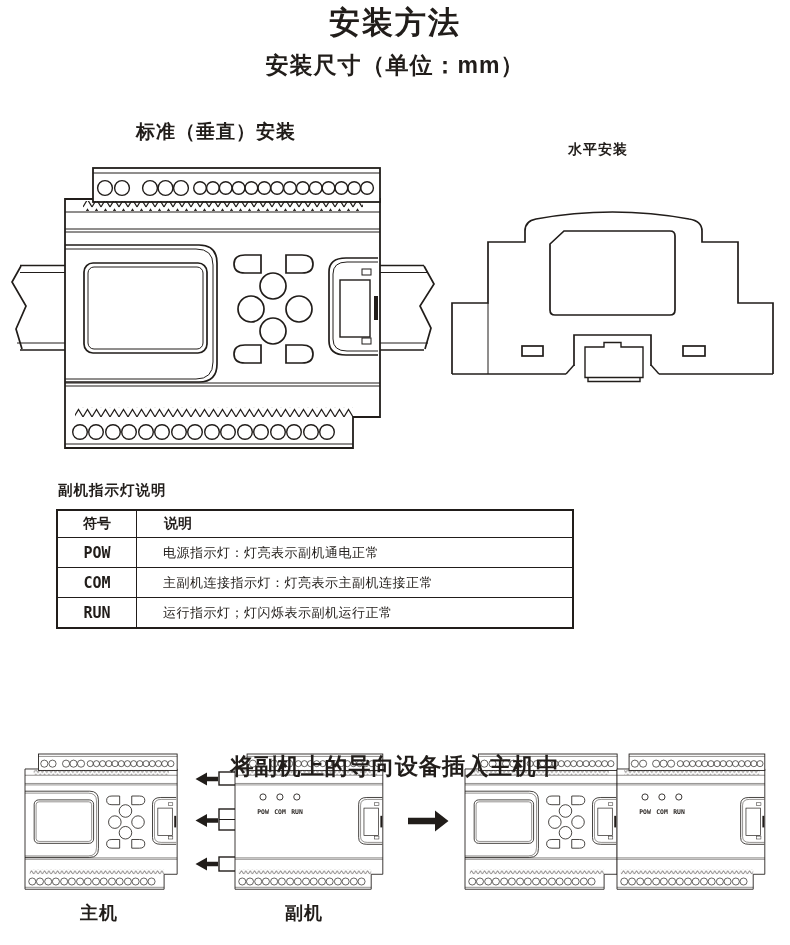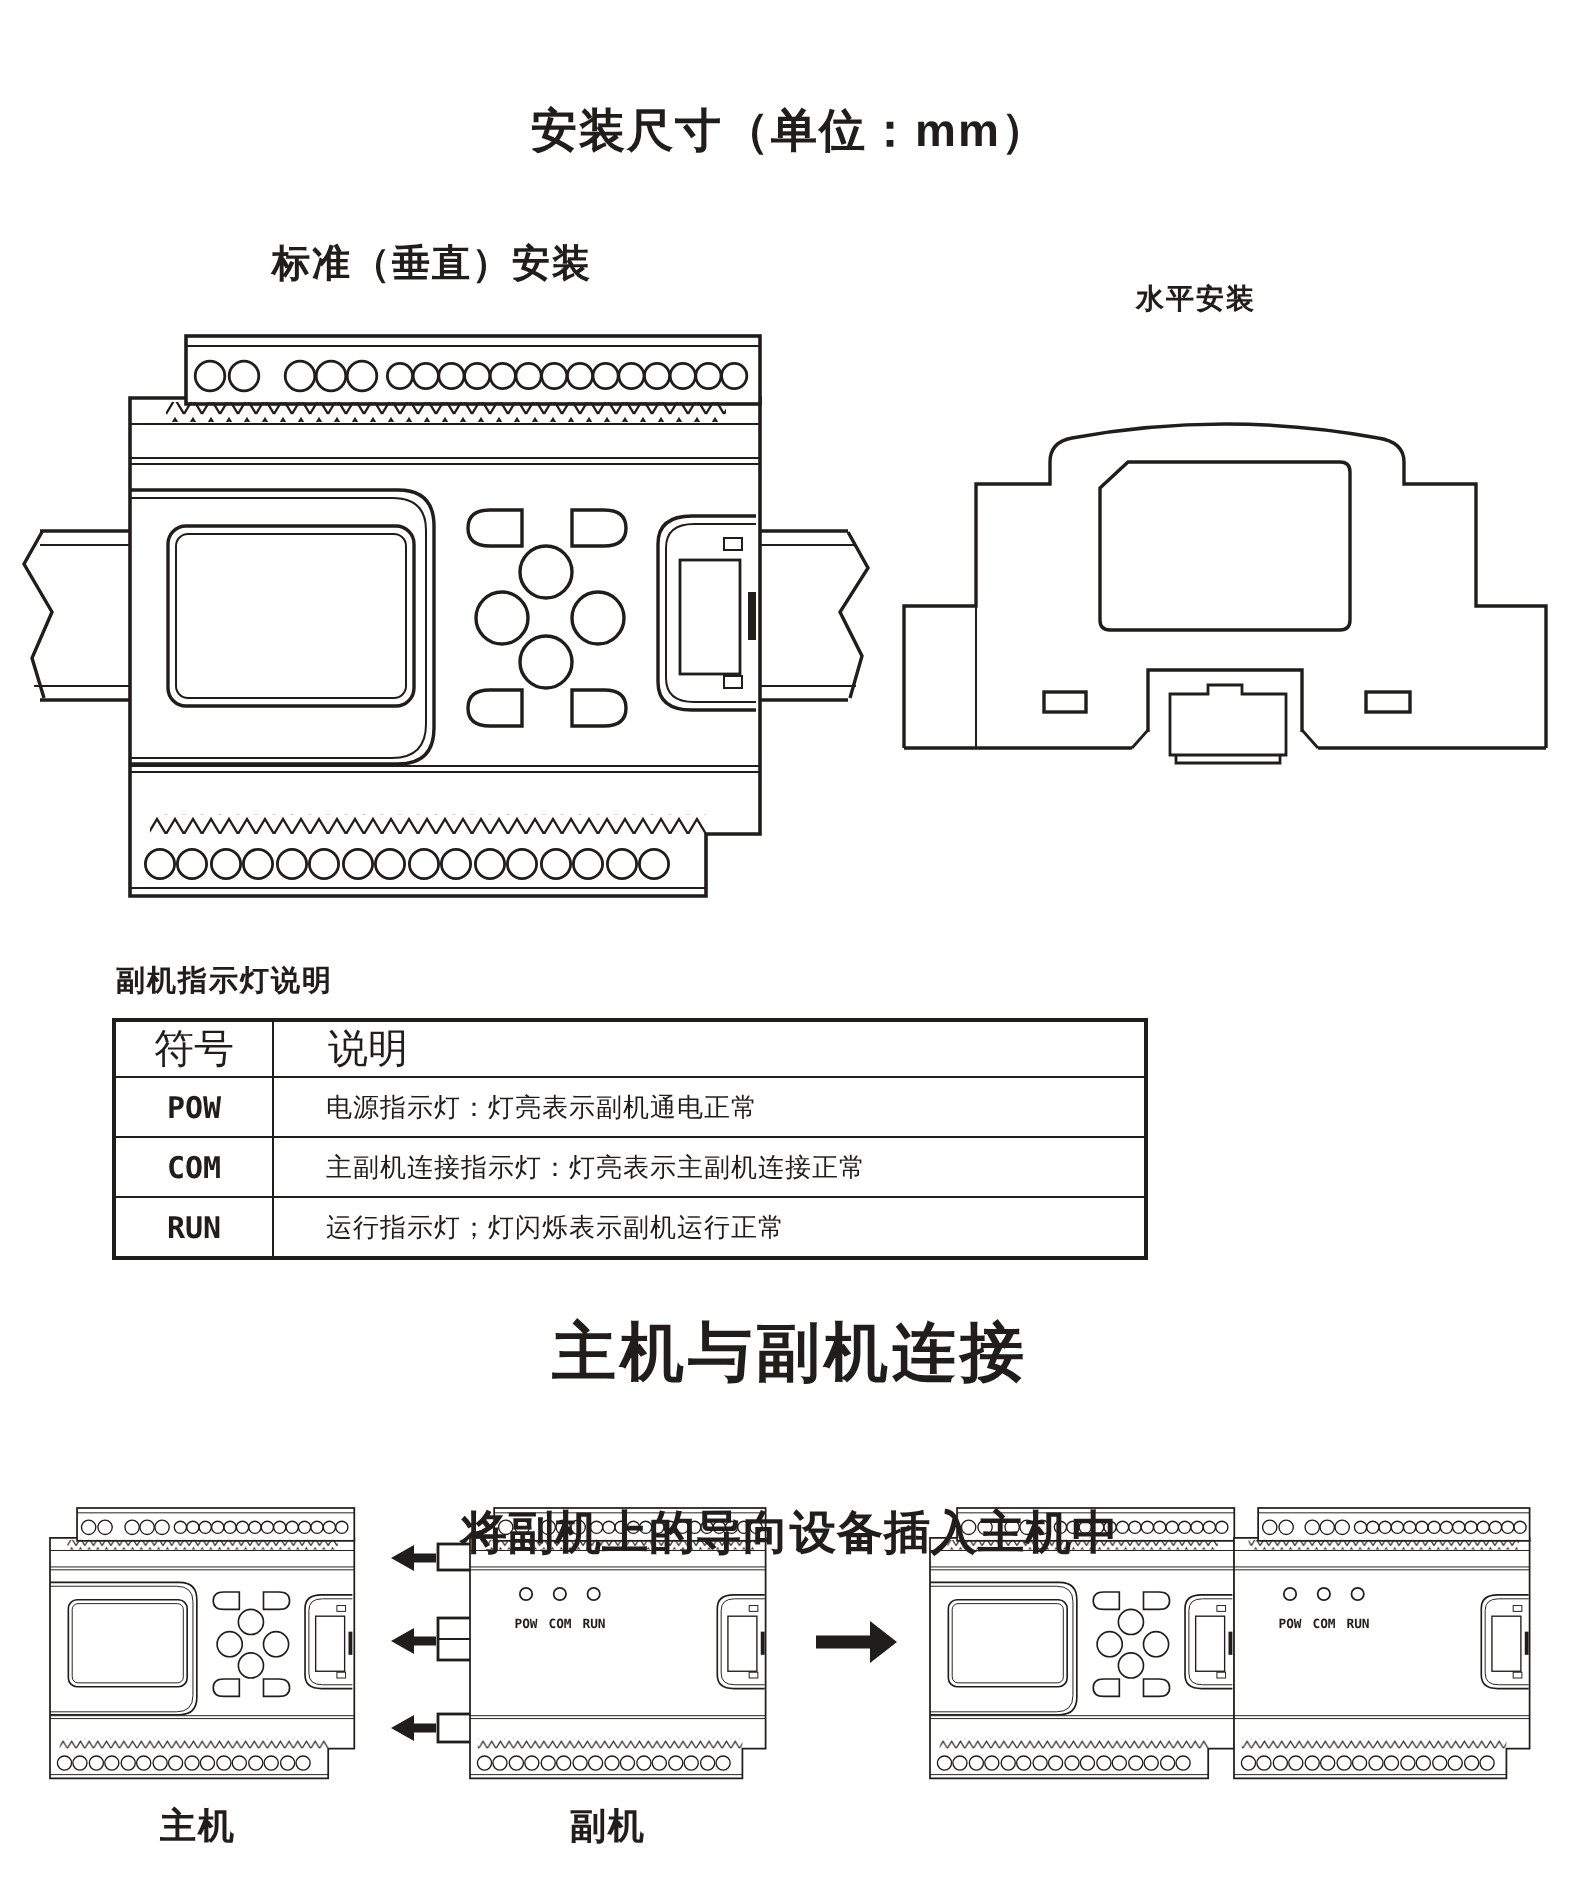--- a/index.html
+++ b/index.html
@@ -8,21 +8,21 @@
   .abs{position:absolute;}
   .title{left:0;right:0;top:2px;text-align:center;font-size:31px;font-weight:800;letter-spacing:2px;}
   .subtitle{left:0;right:0;top:50px;text-align:center;font-size:23px;font-weight:700;letter-spacing:1px;}
   .dlabel{font-size:19px;font-weight:600;letter-spacing:1px;}
   .dlabel-v{left:136px;top:119px;}
   .dlabel-h{left:568px;top:141px;font-size:14px;}
   .tbl-caption{left:58px;top:481px;font-size:14.5px;font-weight:700;letter-spacing:1px;}
   table.ledtable{position:absolute;left:56px;top:509px;border-collapse:collapse;
         border:2px solid #211d1a;table-layout:fixed;}
   .ledtable th,.ledtable td{border:1.6px solid #211d1a;vertical-align:middle;padding:0;}
-  .ledtable th{height:26px;font-size:20px;font-weight:400;}
+  .ledtable th{height:26px;font-size:14px;font-weight:700;}
   .ledtable td{height:29px;}
   .col-sym{width:78px;text-align:center;}
   .col-desc{width:408px;text-align:left;padding-left:26px !important;}
   td.col-sym{font-family:"DejaVu Sans Mono","Liberation Mono",monospace;font-size:15px;font-weight:700;}
   td.col-desc{font-size:13px;font-weight:500;letter-spacing:0.5px;}
   th.col-desc{padding-left:27px !important;}
   .sec-title{left:0;right:0;top:655px;text-align:center;font-size:32px;font-weight:900;letter-spacing:2px;}
   .sec-subtitle{left:0;right:0;top:703px;text-align:center;font-size:23px;font-weight:700;letter-spacing:0.5px;margin-top:48px;}
   .dev-label{font-family:"Liberation Serif","DejaVu Serif",serif;font-size:18px;font-weight:700;letter-spacing:1px;}
   .dev-label.master{left:80px;top:901px;}
@@ -262,20 +262,21 @@
       <text class="ledtxt" x="263" y="814">POW</text>
       <text class="ledtxt" x="280" y="814">COM</text>
       <text class="ledtxt" x="297" y="814">RUN</text>
 
       <text class="ledtxt" x="645" y="814">POW</text>
       <text class="ledtxt" x="662" y="814">COM</text>
       <text class="ledtxt" x="679" y="814">RUN</text>
     </g>
   </svg>
 
+  <div class="abs title">安装方法</div>
   <div class="abs subtitle">安装尺寸（单位：mm）</div>
   <div class="abs dlabel dlabel-v">标准（垂直）安装</div>
   <div class="abs dlabel dlabel-h">水平安装</div>
 
   <div class="abs tbl-caption">副机指示灯说明</div>
   <table class="ledtable">
     <tbody>
         <tr>
       <th class="col-sym">符号</th>
       <th class="col-desc">说明</th>
@@ -288,18 +289,17 @@
       <td class="col-sym">COM</td>
       <td class="col-desc">主副机连接指示灯：灯亮表示主副机连接正常</td>
     </tr>
     <tr>
       <td class="col-sym">RUN</td>
       <td class="col-desc">运行指示灯；灯闪烁表示副机运行正常</td>
     </tr>
   </tbody>
     </table>
 
-  <div class="abs sec-title">主机与副机连接</div>
   <div class="abs sec-subtitle">将副机上的导向设备插入主机中</div>
 
   <div class="abs dev-label master">主机</div>
   <div class="abs dev-label slave">副机</div>
 </div>
 
 </body></html>

